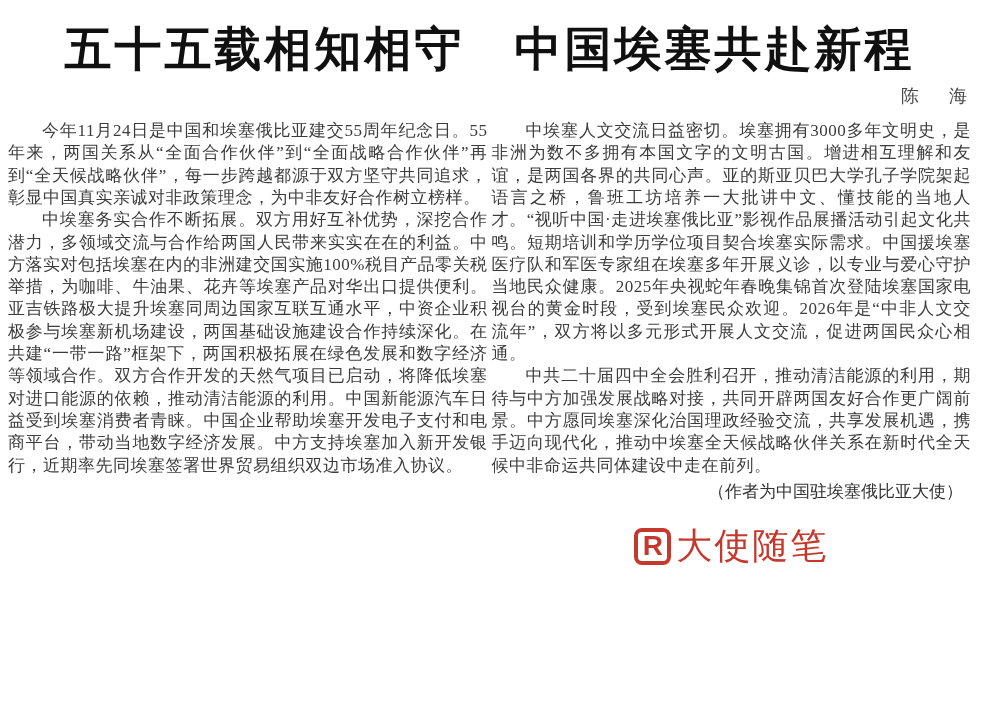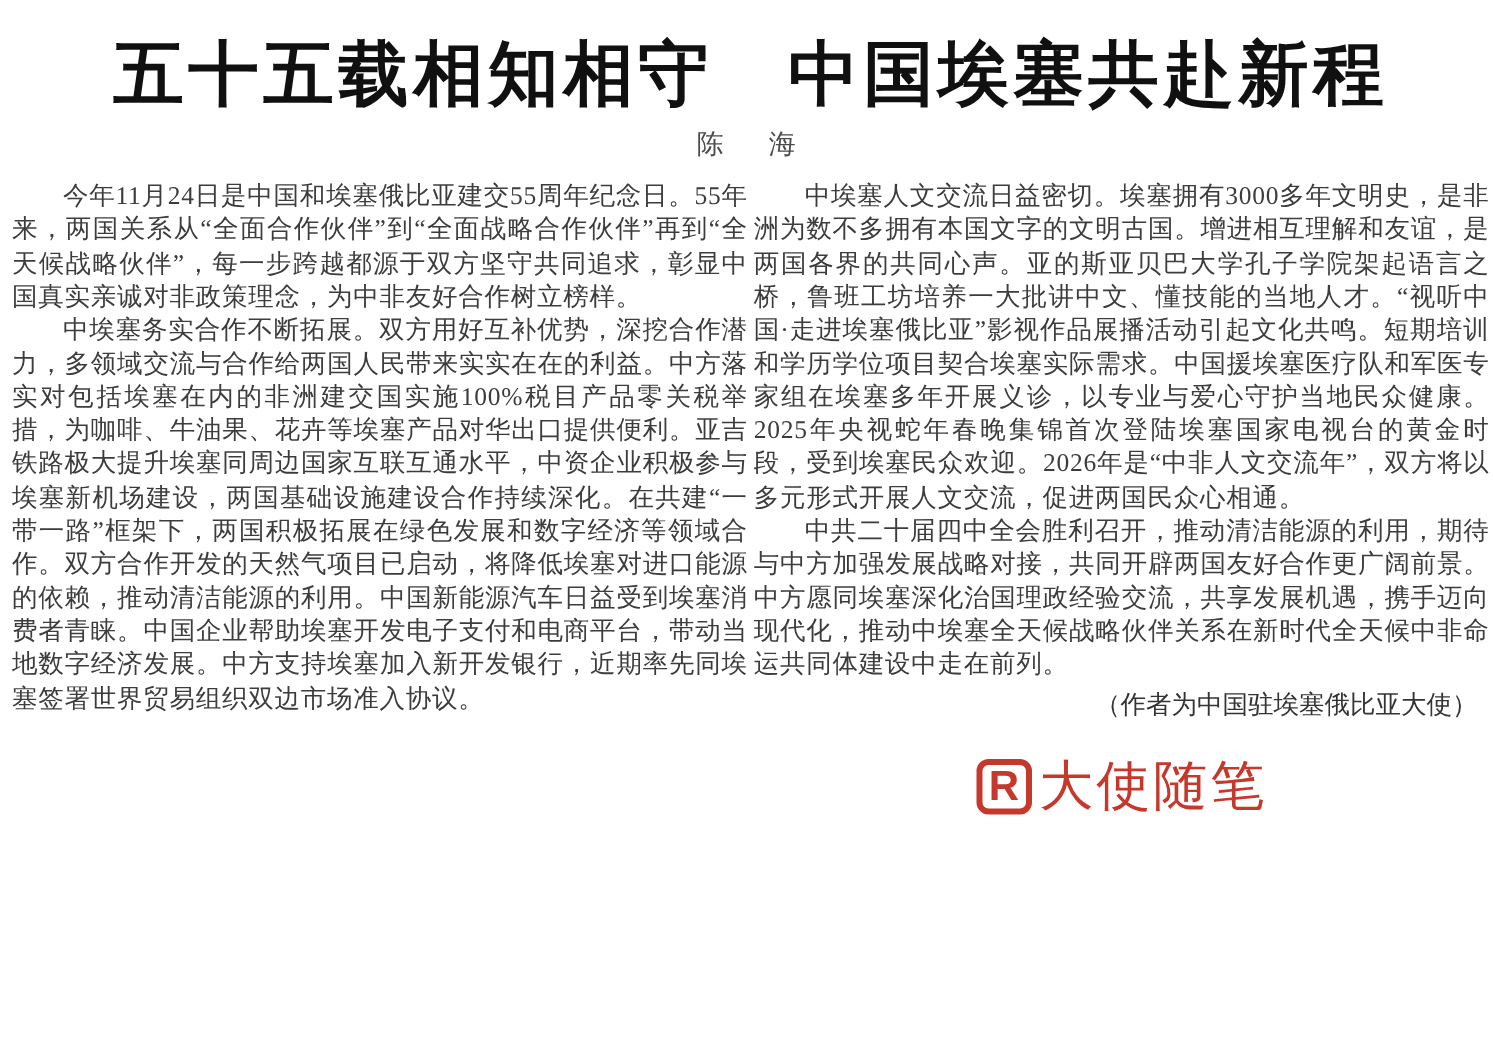--- a/index.html
+++ b/index.html
@@ -5,36 +5,36 @@
   html, body {
     margin: 0;
     padding: 0;
     background: #ffffff;
   }
   .page {
     width: 995px;
     height: 709px;
     background: #ffffff;
     box-sizing: border-box;
-    padding: 14px 0 0 6px;
+    padding: 14px 22px 0 6px;
     overflow: hidden;
     font-family: "Liberation Serif", serif;
   }
   .title {
     margin: 8px 0 4px 0;
     text-align: center;
     font-family: "Liberation Sans", sans-serif;
     font-weight: 900;
     font-size: 47px;
     letter-spacing: 3px;
     color: #101010;
     line-height: 1.15;
   }
   .byline {
-    text-align: center;
+    text-align: right;
     font-size: 18px;
     color: #4a4a4a;
     letter-spacing: 6px;
     margin: 8px 0 12px 0;
   }
   .columns {
     display: flex;
     gap: 4px;
     padding: 0 2px;
   }

